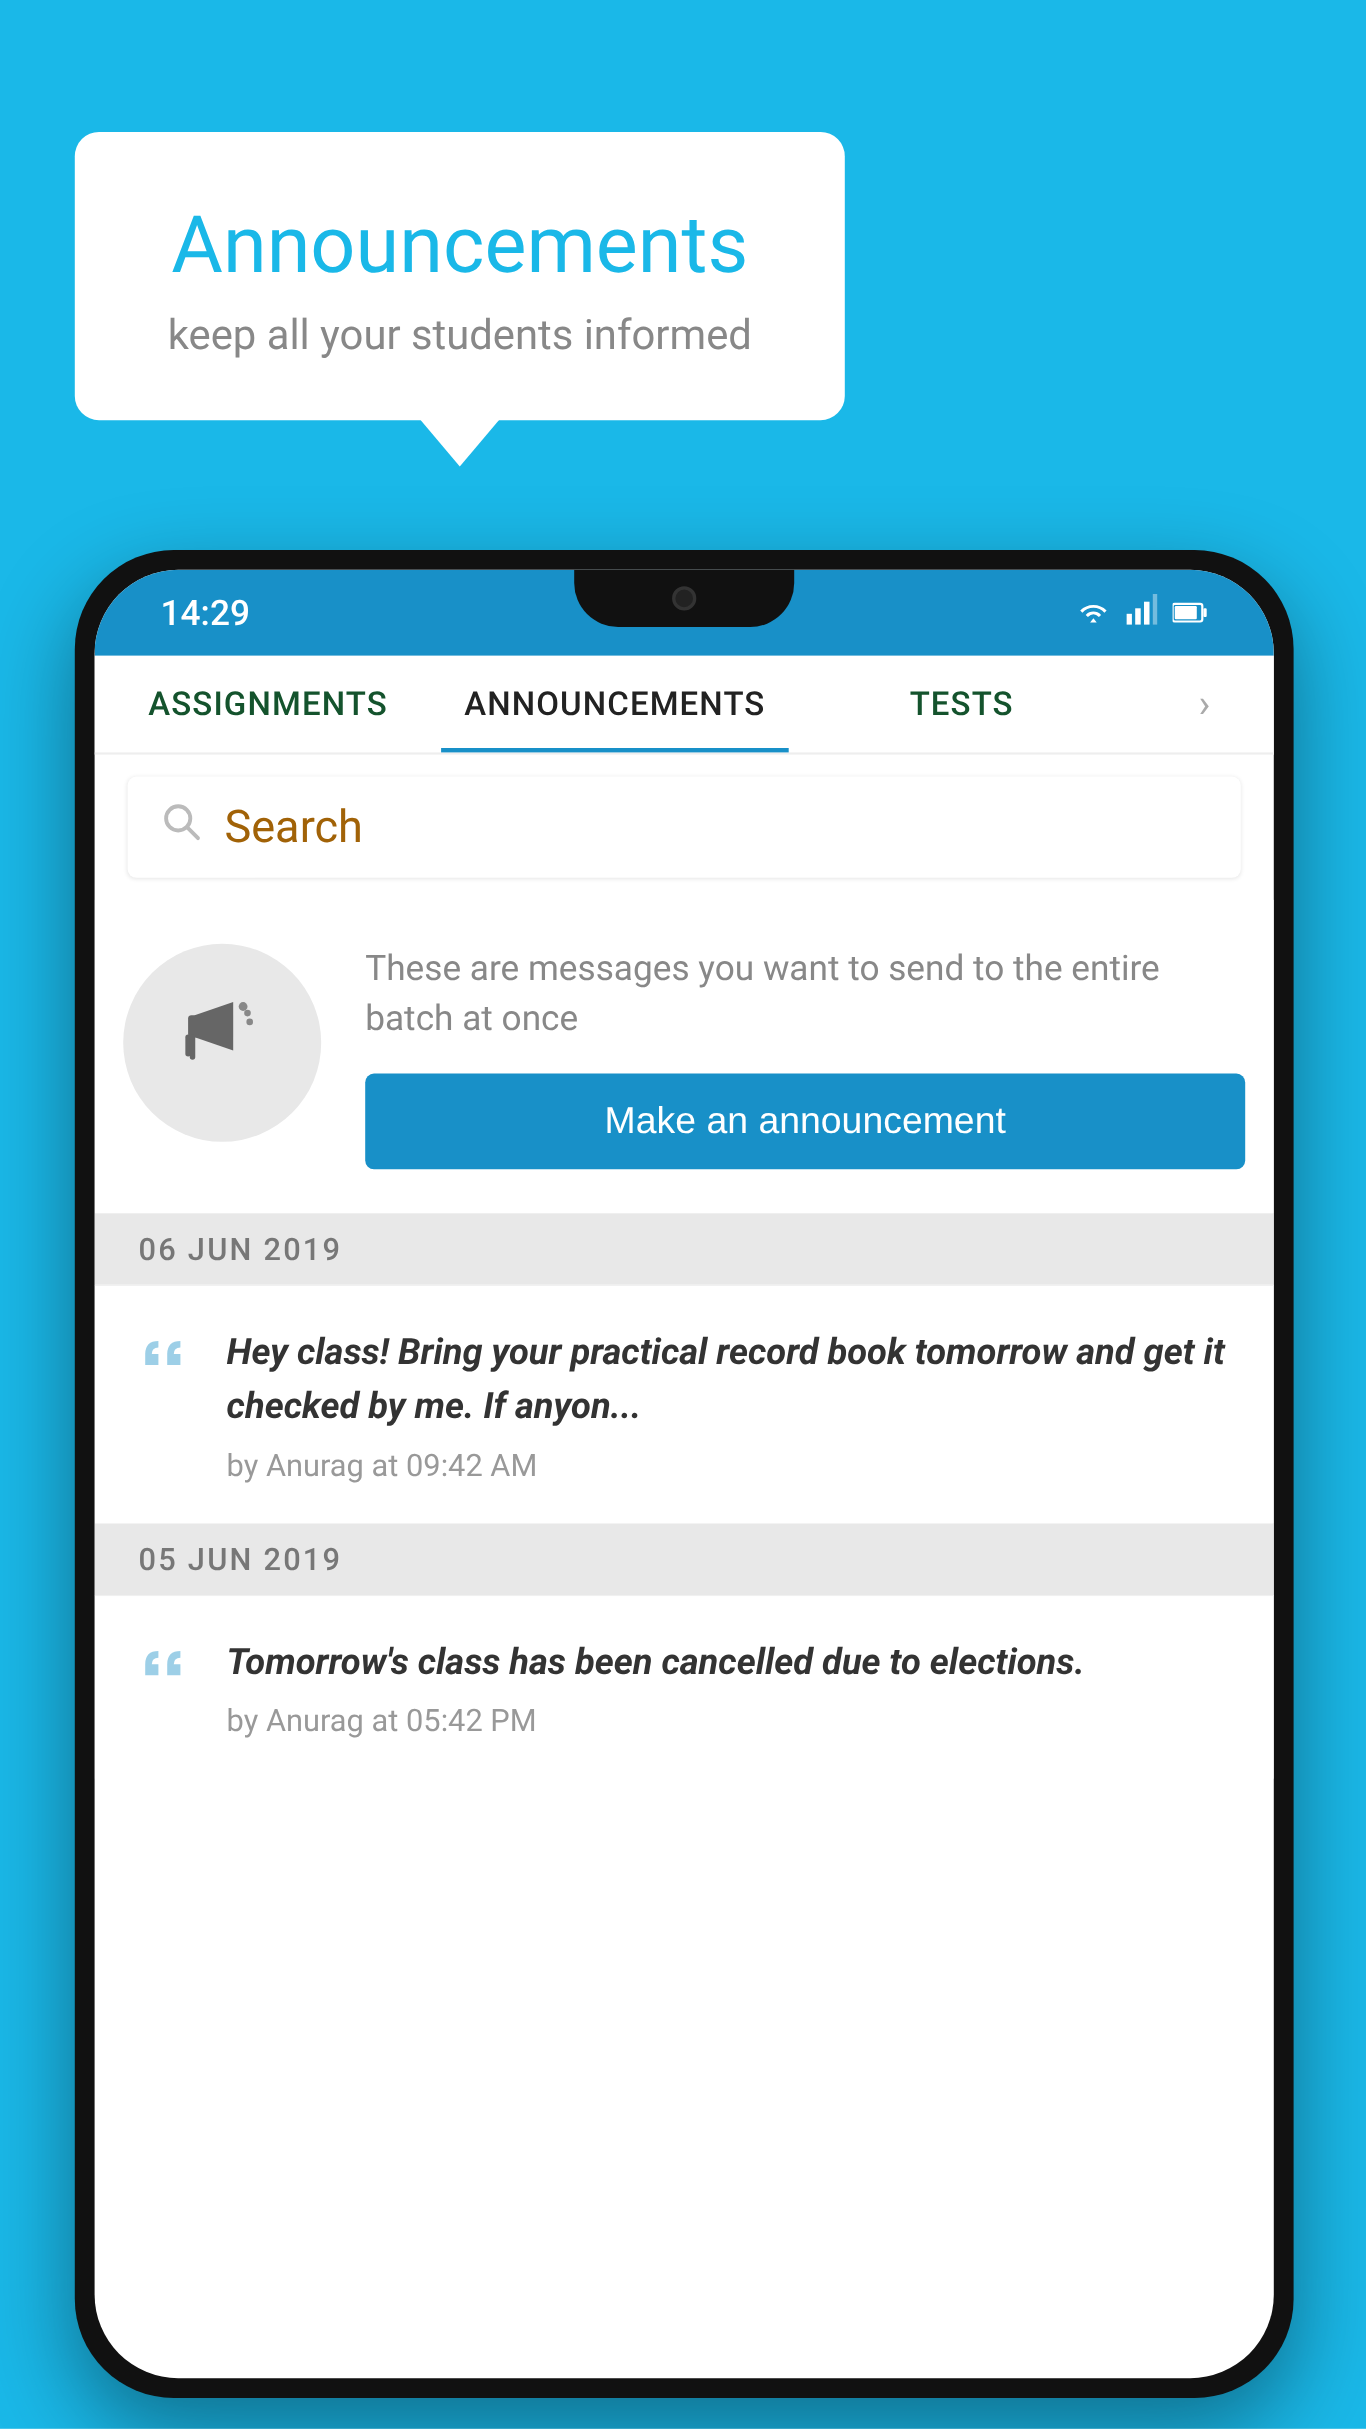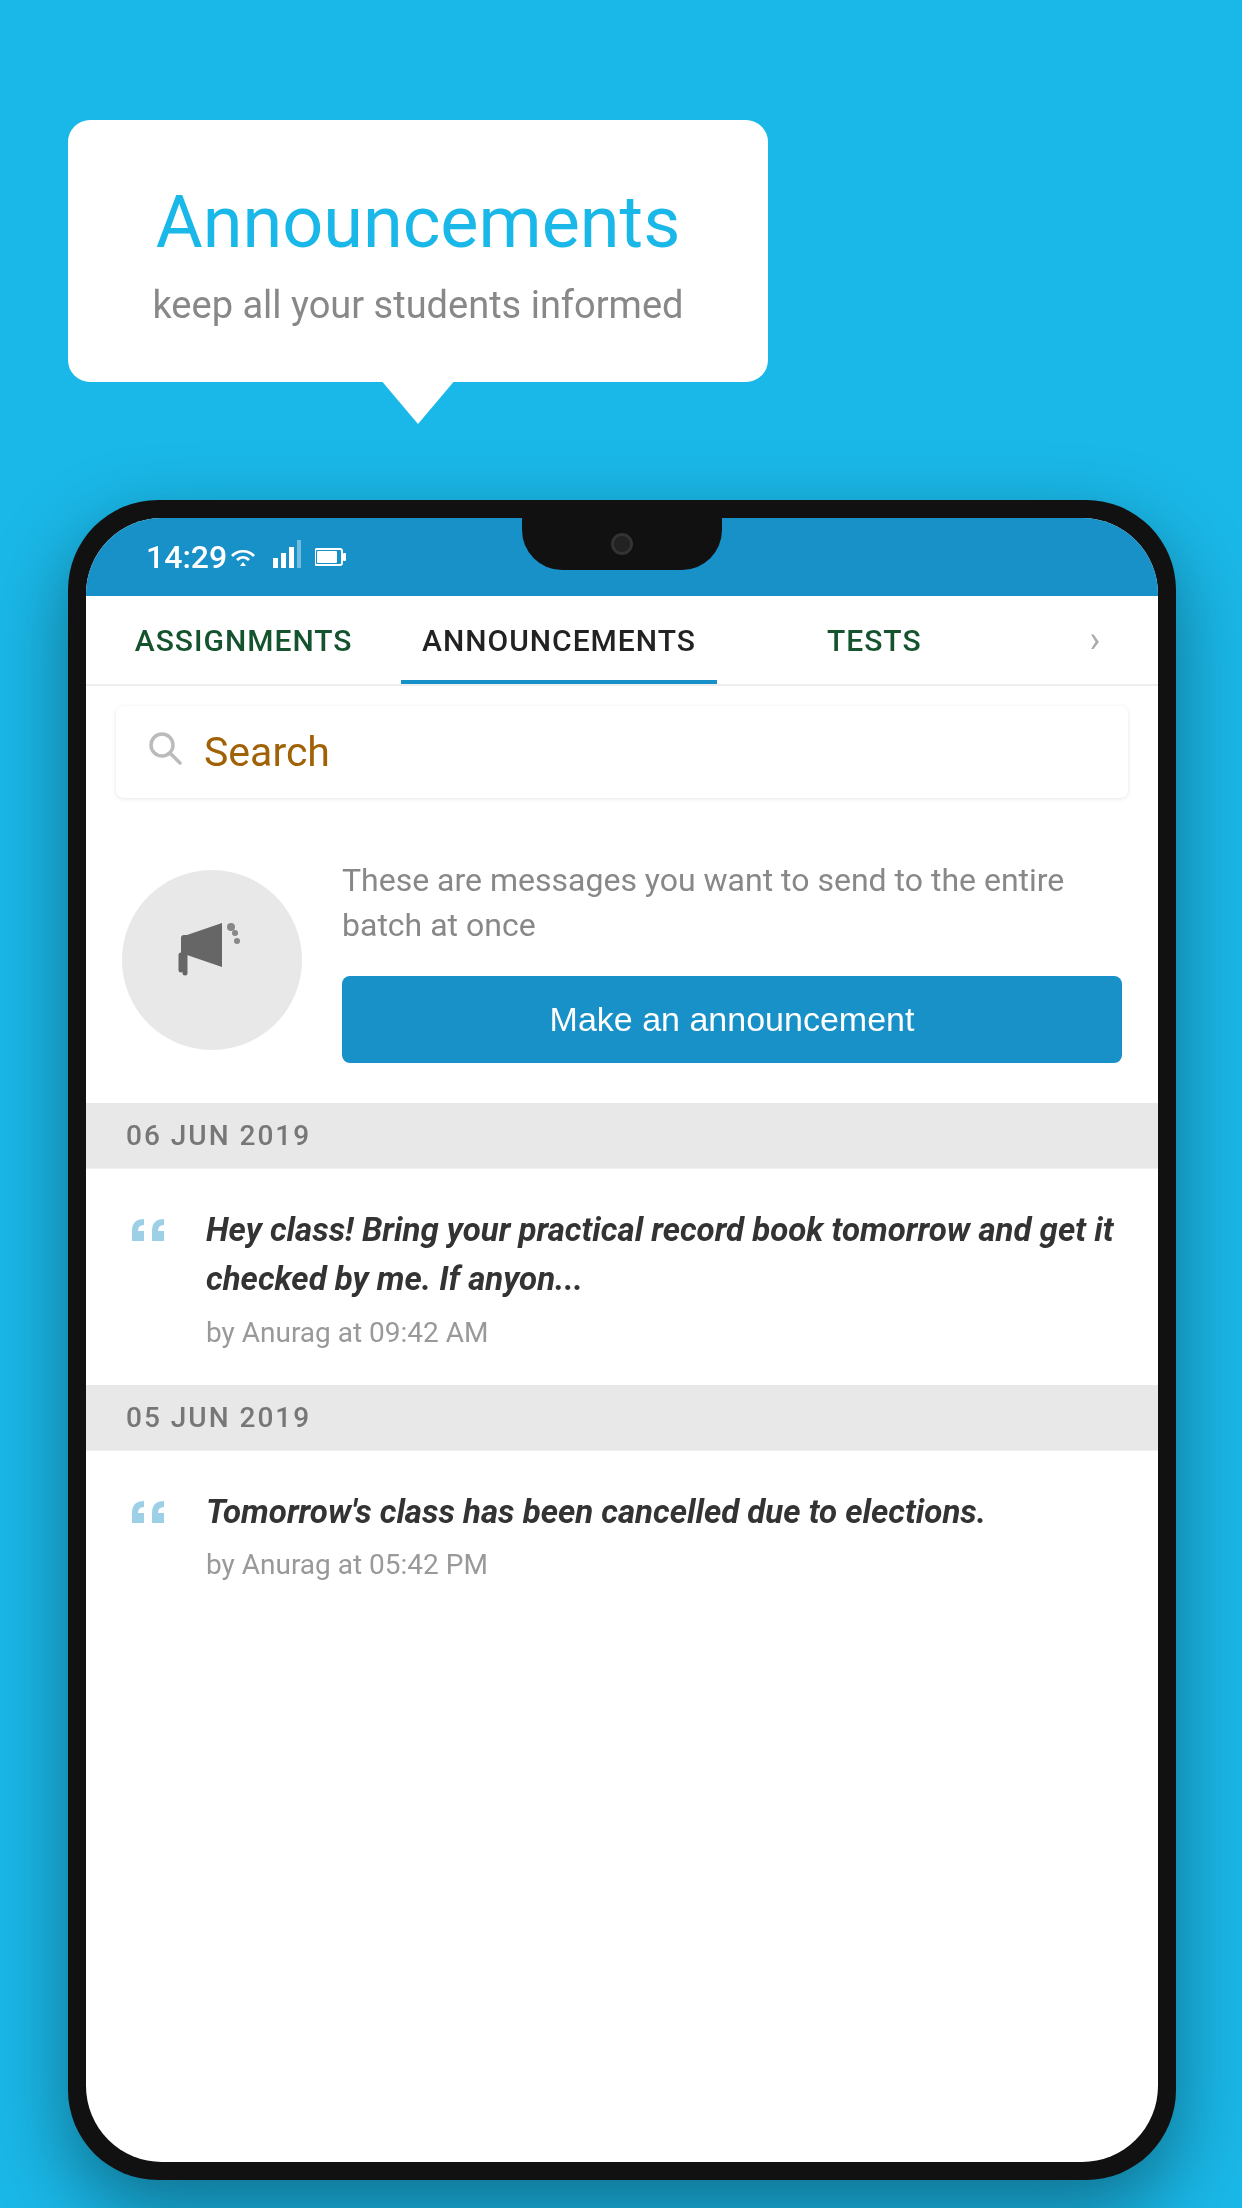--- a/index.html
+++ b/index.html
@@ -77,21 +77,21 @@
       overflow: hidden;
       position: relative;
     }
 
     
     .status-bar {
       background: #1890c8;
       height: 78px;
       display: flex;
       align-items: center;
-      justify-content: flex-start;
+      justify-content: space-between;
       padding: 0 60px;
       position: relative;
     }
 
     .notch {
       position: absolute;
       top: 0;
       left: 50%;
       transform: translateX(-50%);
       width: 200px;
@@ -228,23 +228,23 @@
 
     .search-text {
       color: #a16207;
       font-size: 41px;
     }
 
     
     .promo-card {
       background: white;
       margin: 0 0 0 0;
-      padding: 40px 36px;
-      display: flex;
-      align-items: center;
+      padding: 40px 26px;
+      display: flex;
+      align-items: flex-start;
       gap: 40px;
     }
 
     .promo-icon-circle {
       width: 180px;
       height: 180px;
       background: #e8e8e8;
       border-radius: 50%;
       display: flex;
       align-items: center;

